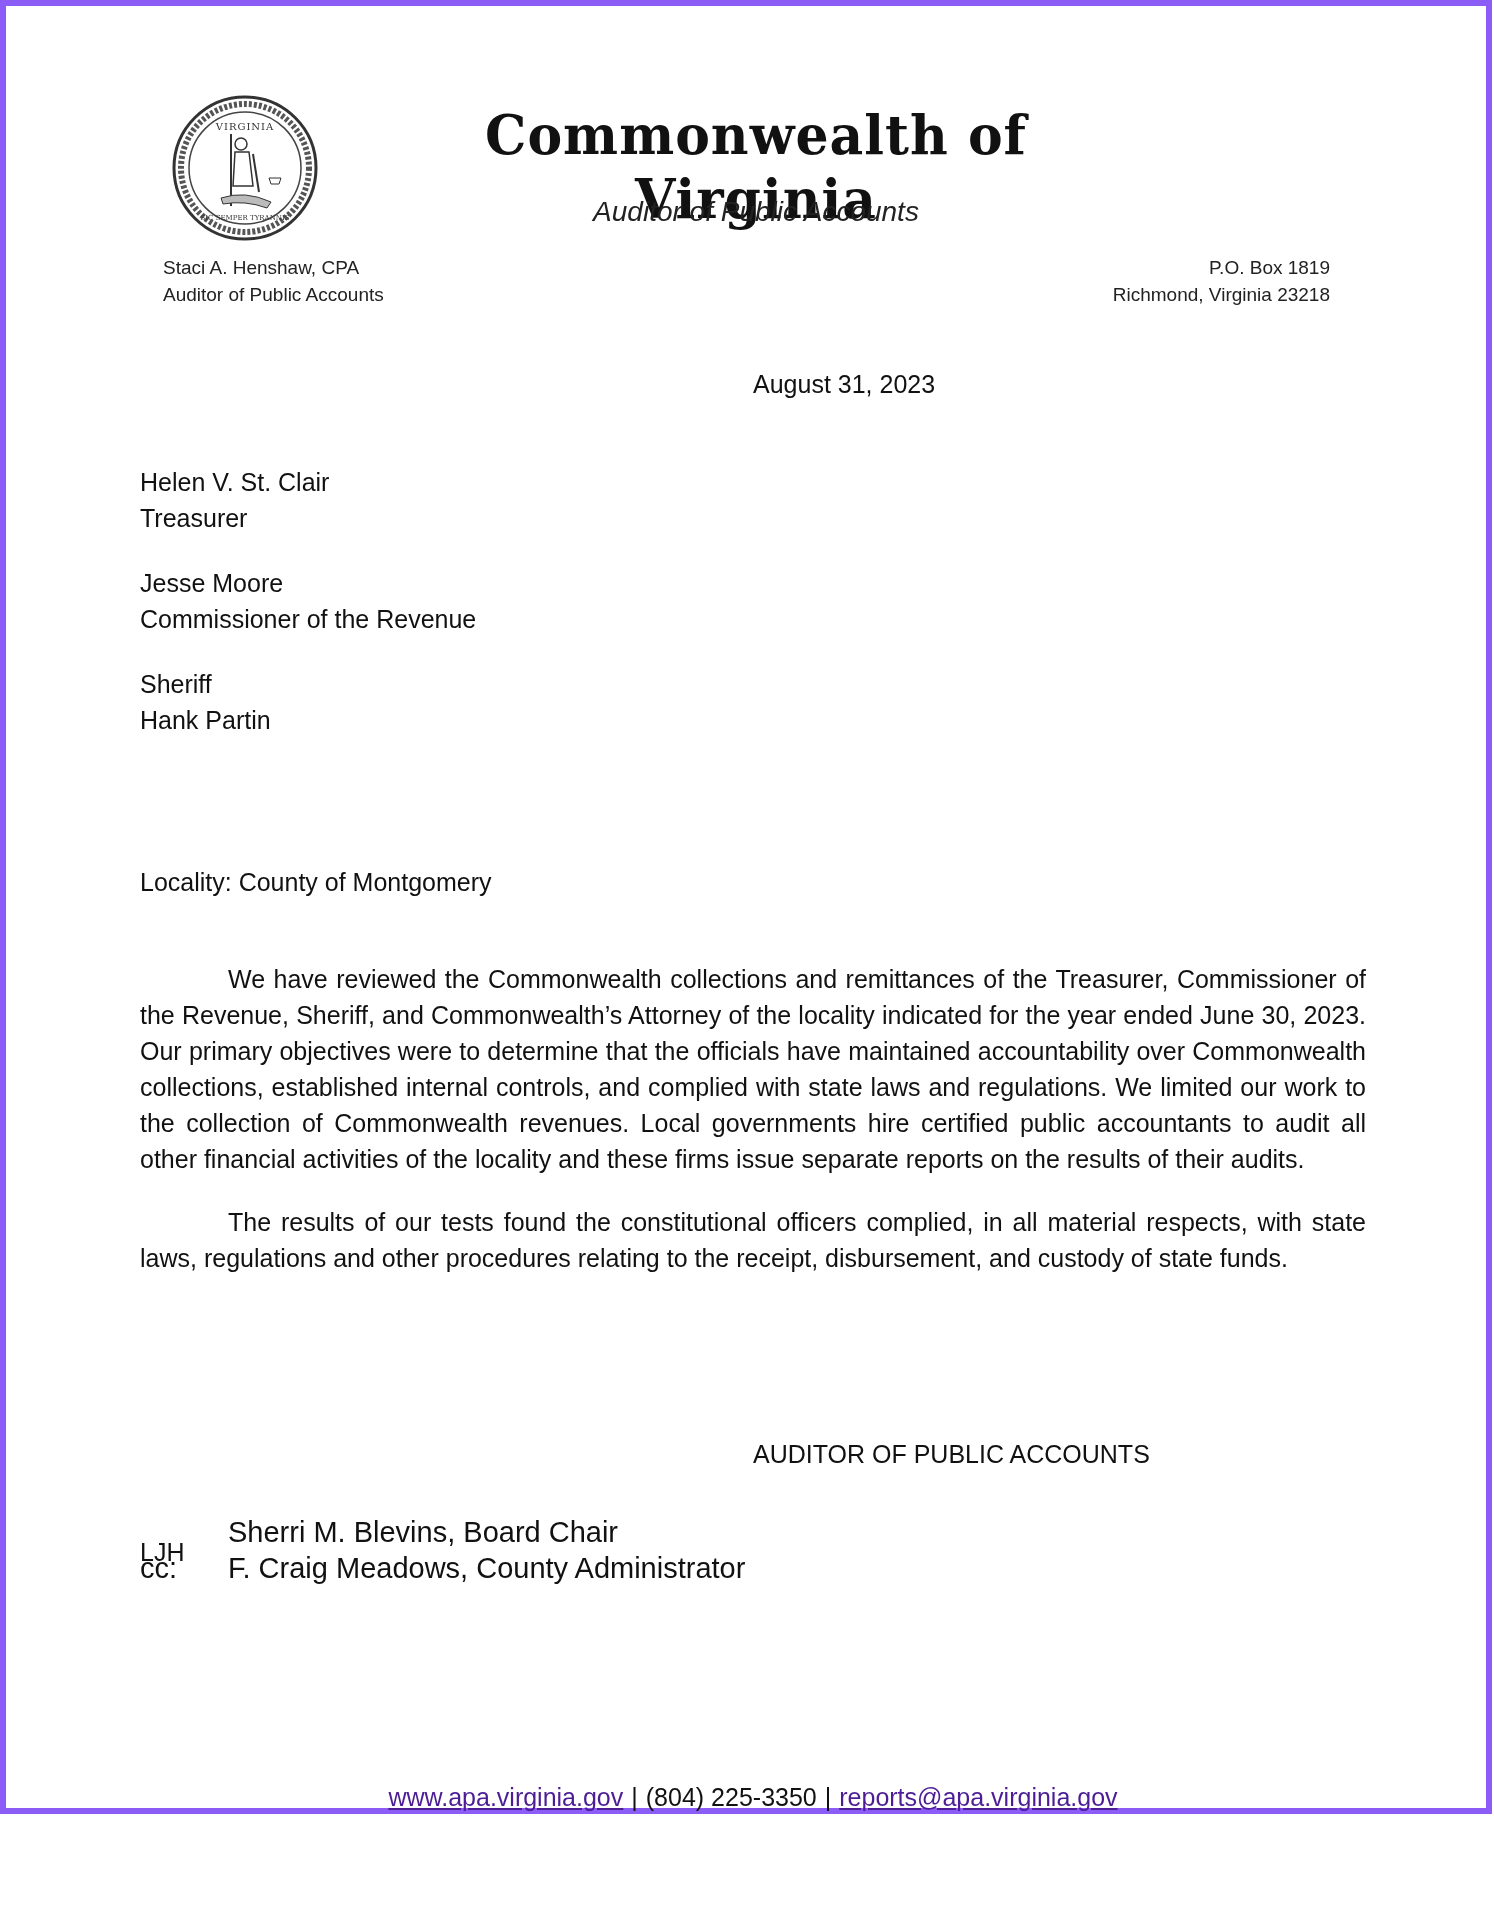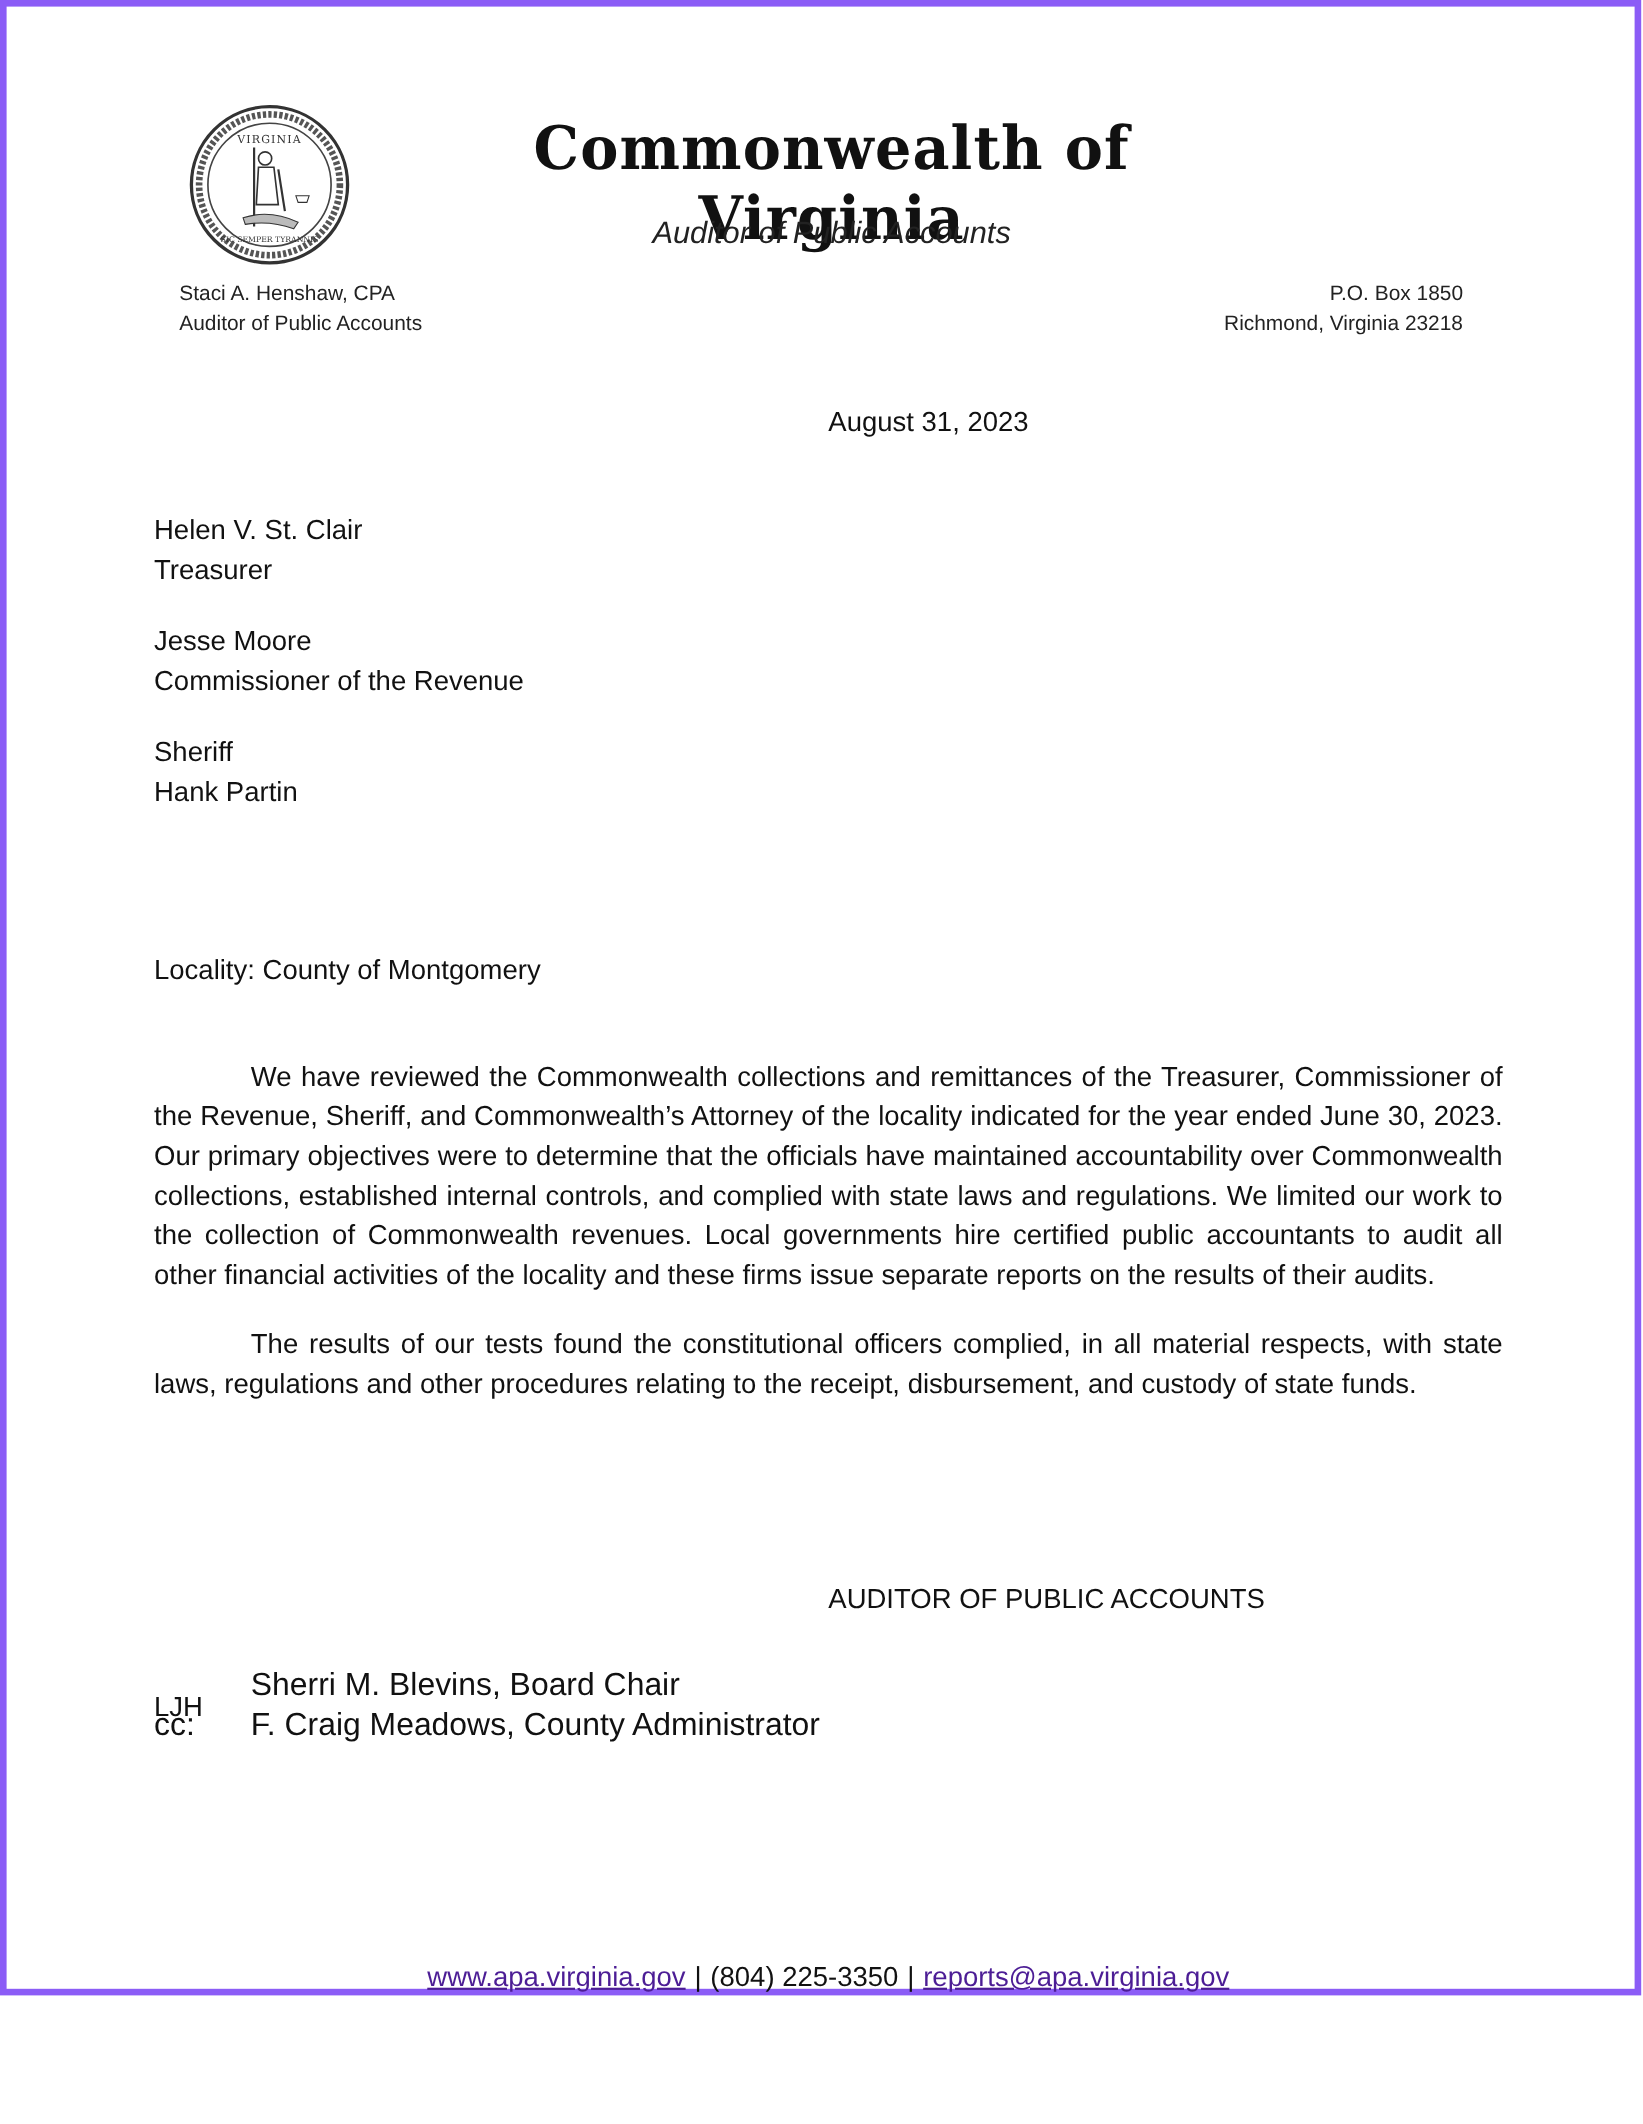--- a/index.html
+++ b/index.html
@@ -67,21 +67,21 @@
   </svg>
 
   <div class="title">Commonwealth of Virginia</div>
   <div class="subtitle">Auditor of Public Accounts</div>
 
   <div class="addr-left">
     <div>Staci A. Henshaw, CPA</div>
     <div>Auditor of Public Accounts</div>
   </div>
   <div class="addr-right">
-    <div>P.O. Box 1850</div>
+    <div>P.O. Box 1819</div>
     <div>Richmond, Virginia 23218</div>
   </div>
 
   <div class="date">August 31, 2023</div>
 
   <div class="recipients">
     <div class="recipient">
       <div>Helen V. St. Clair</div>
       <div>Treasurer</div>
     </div>

